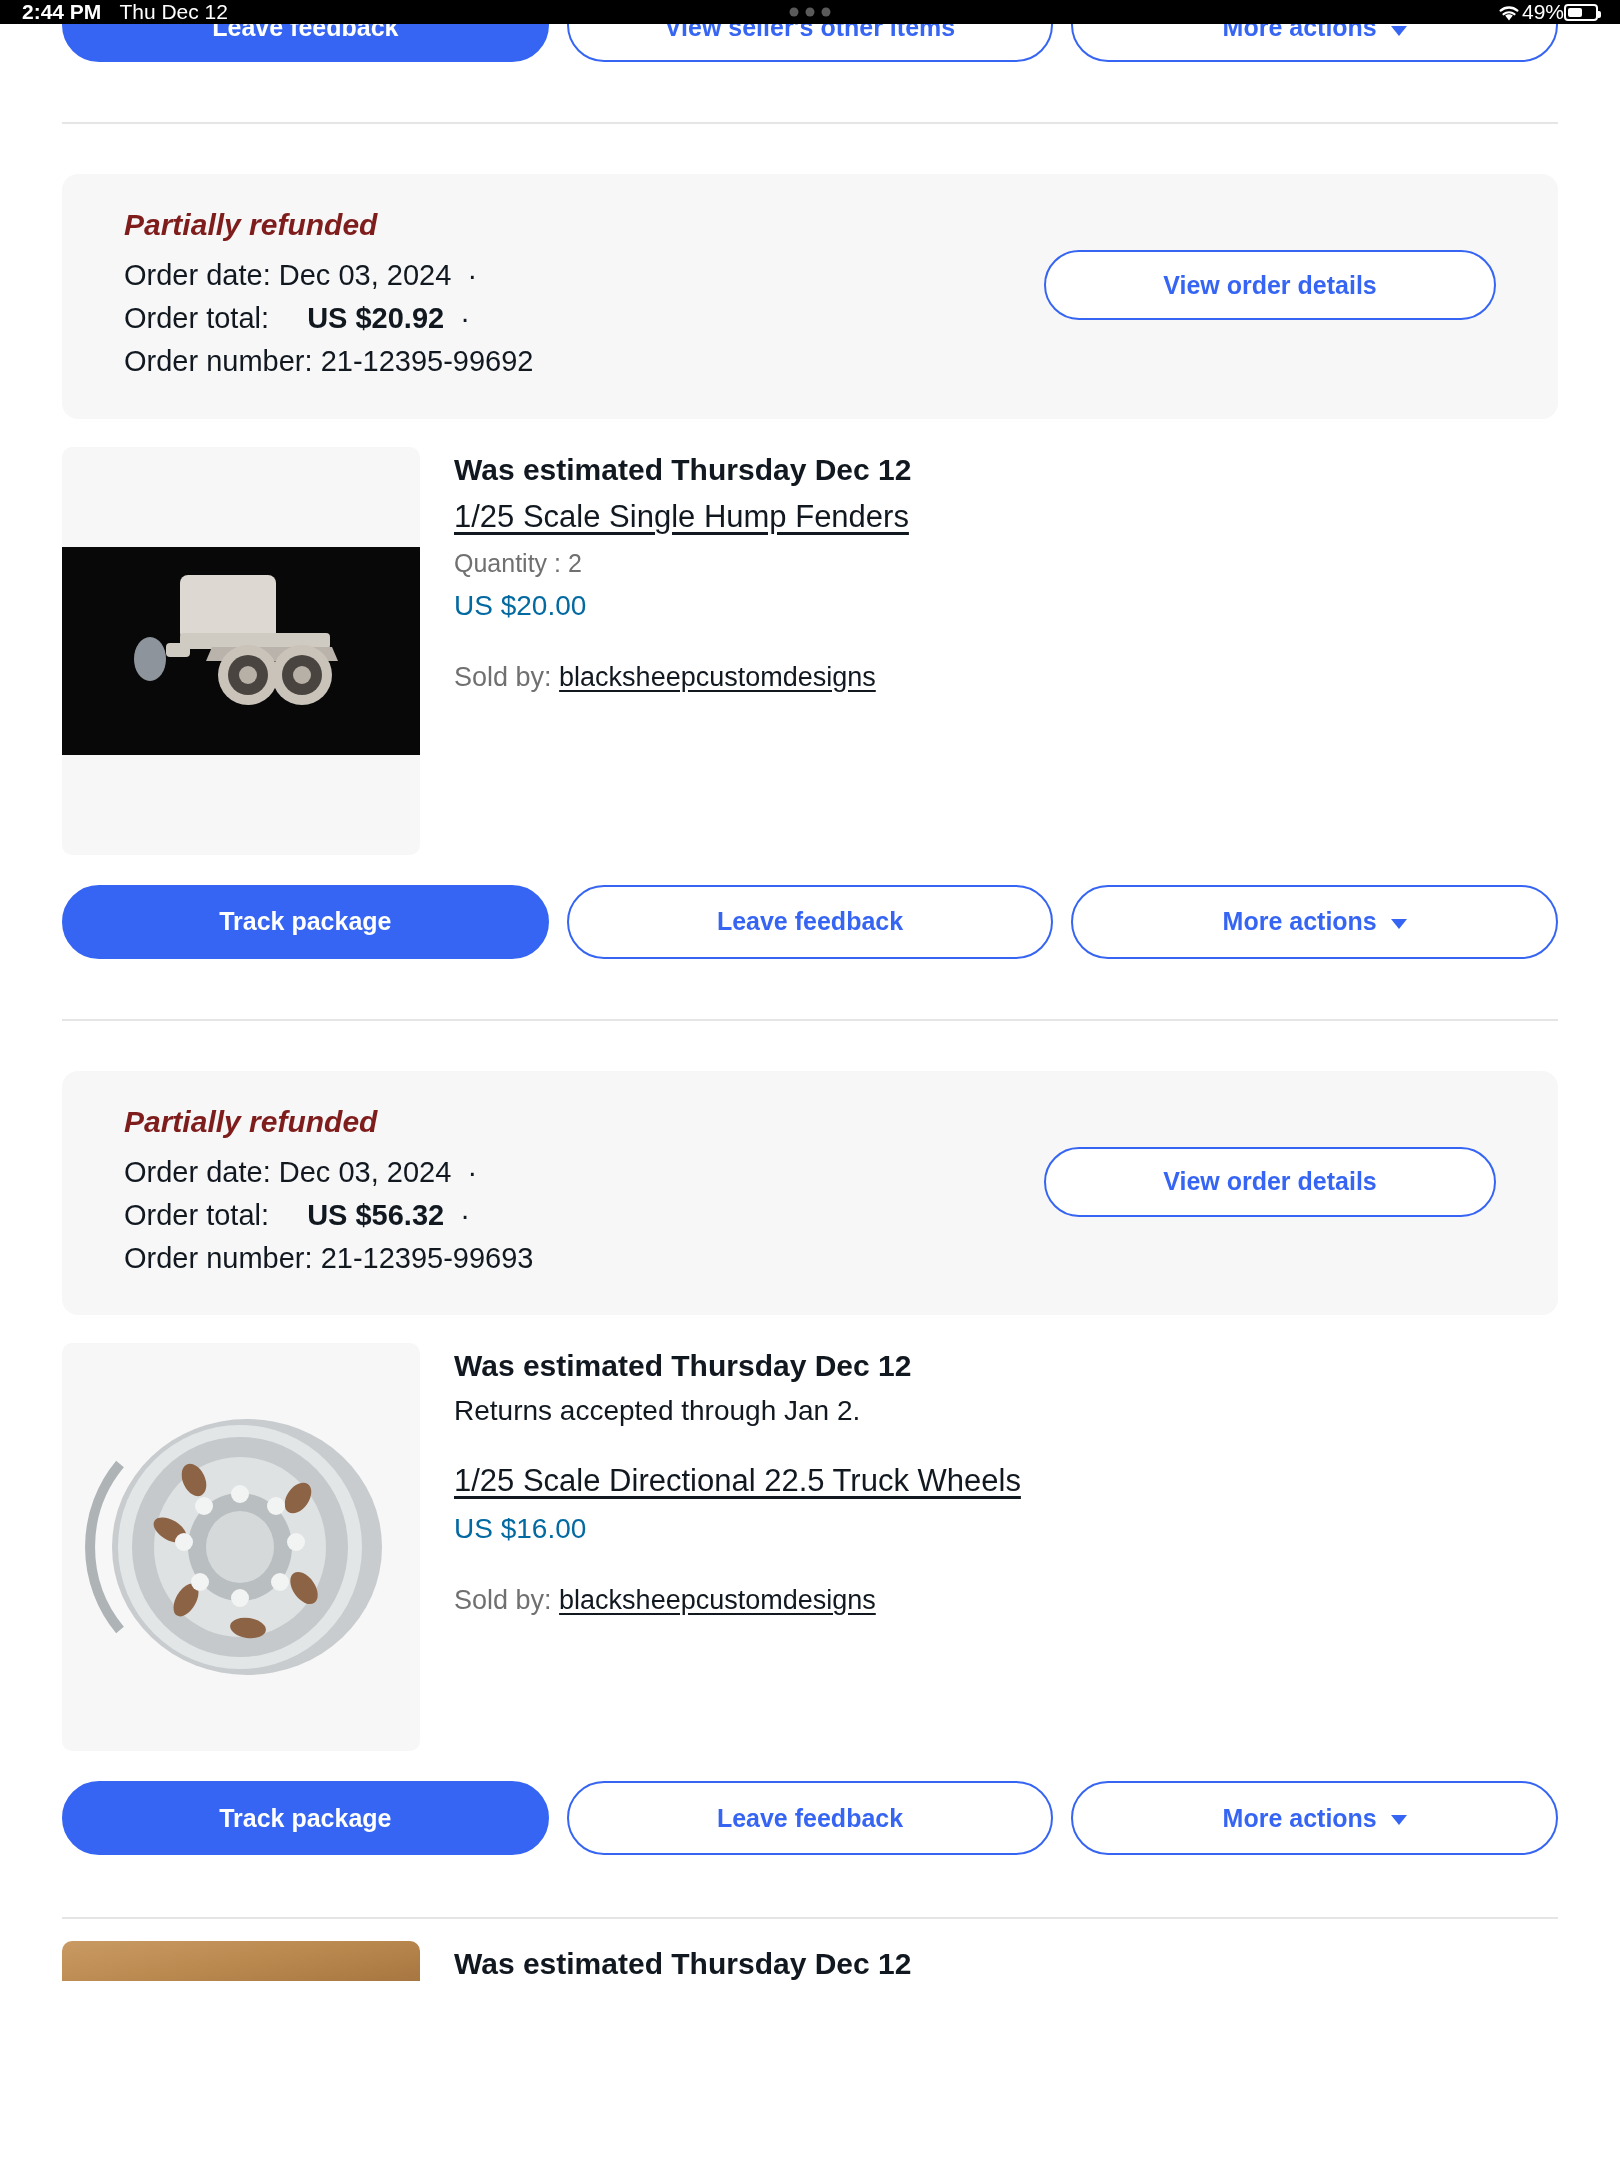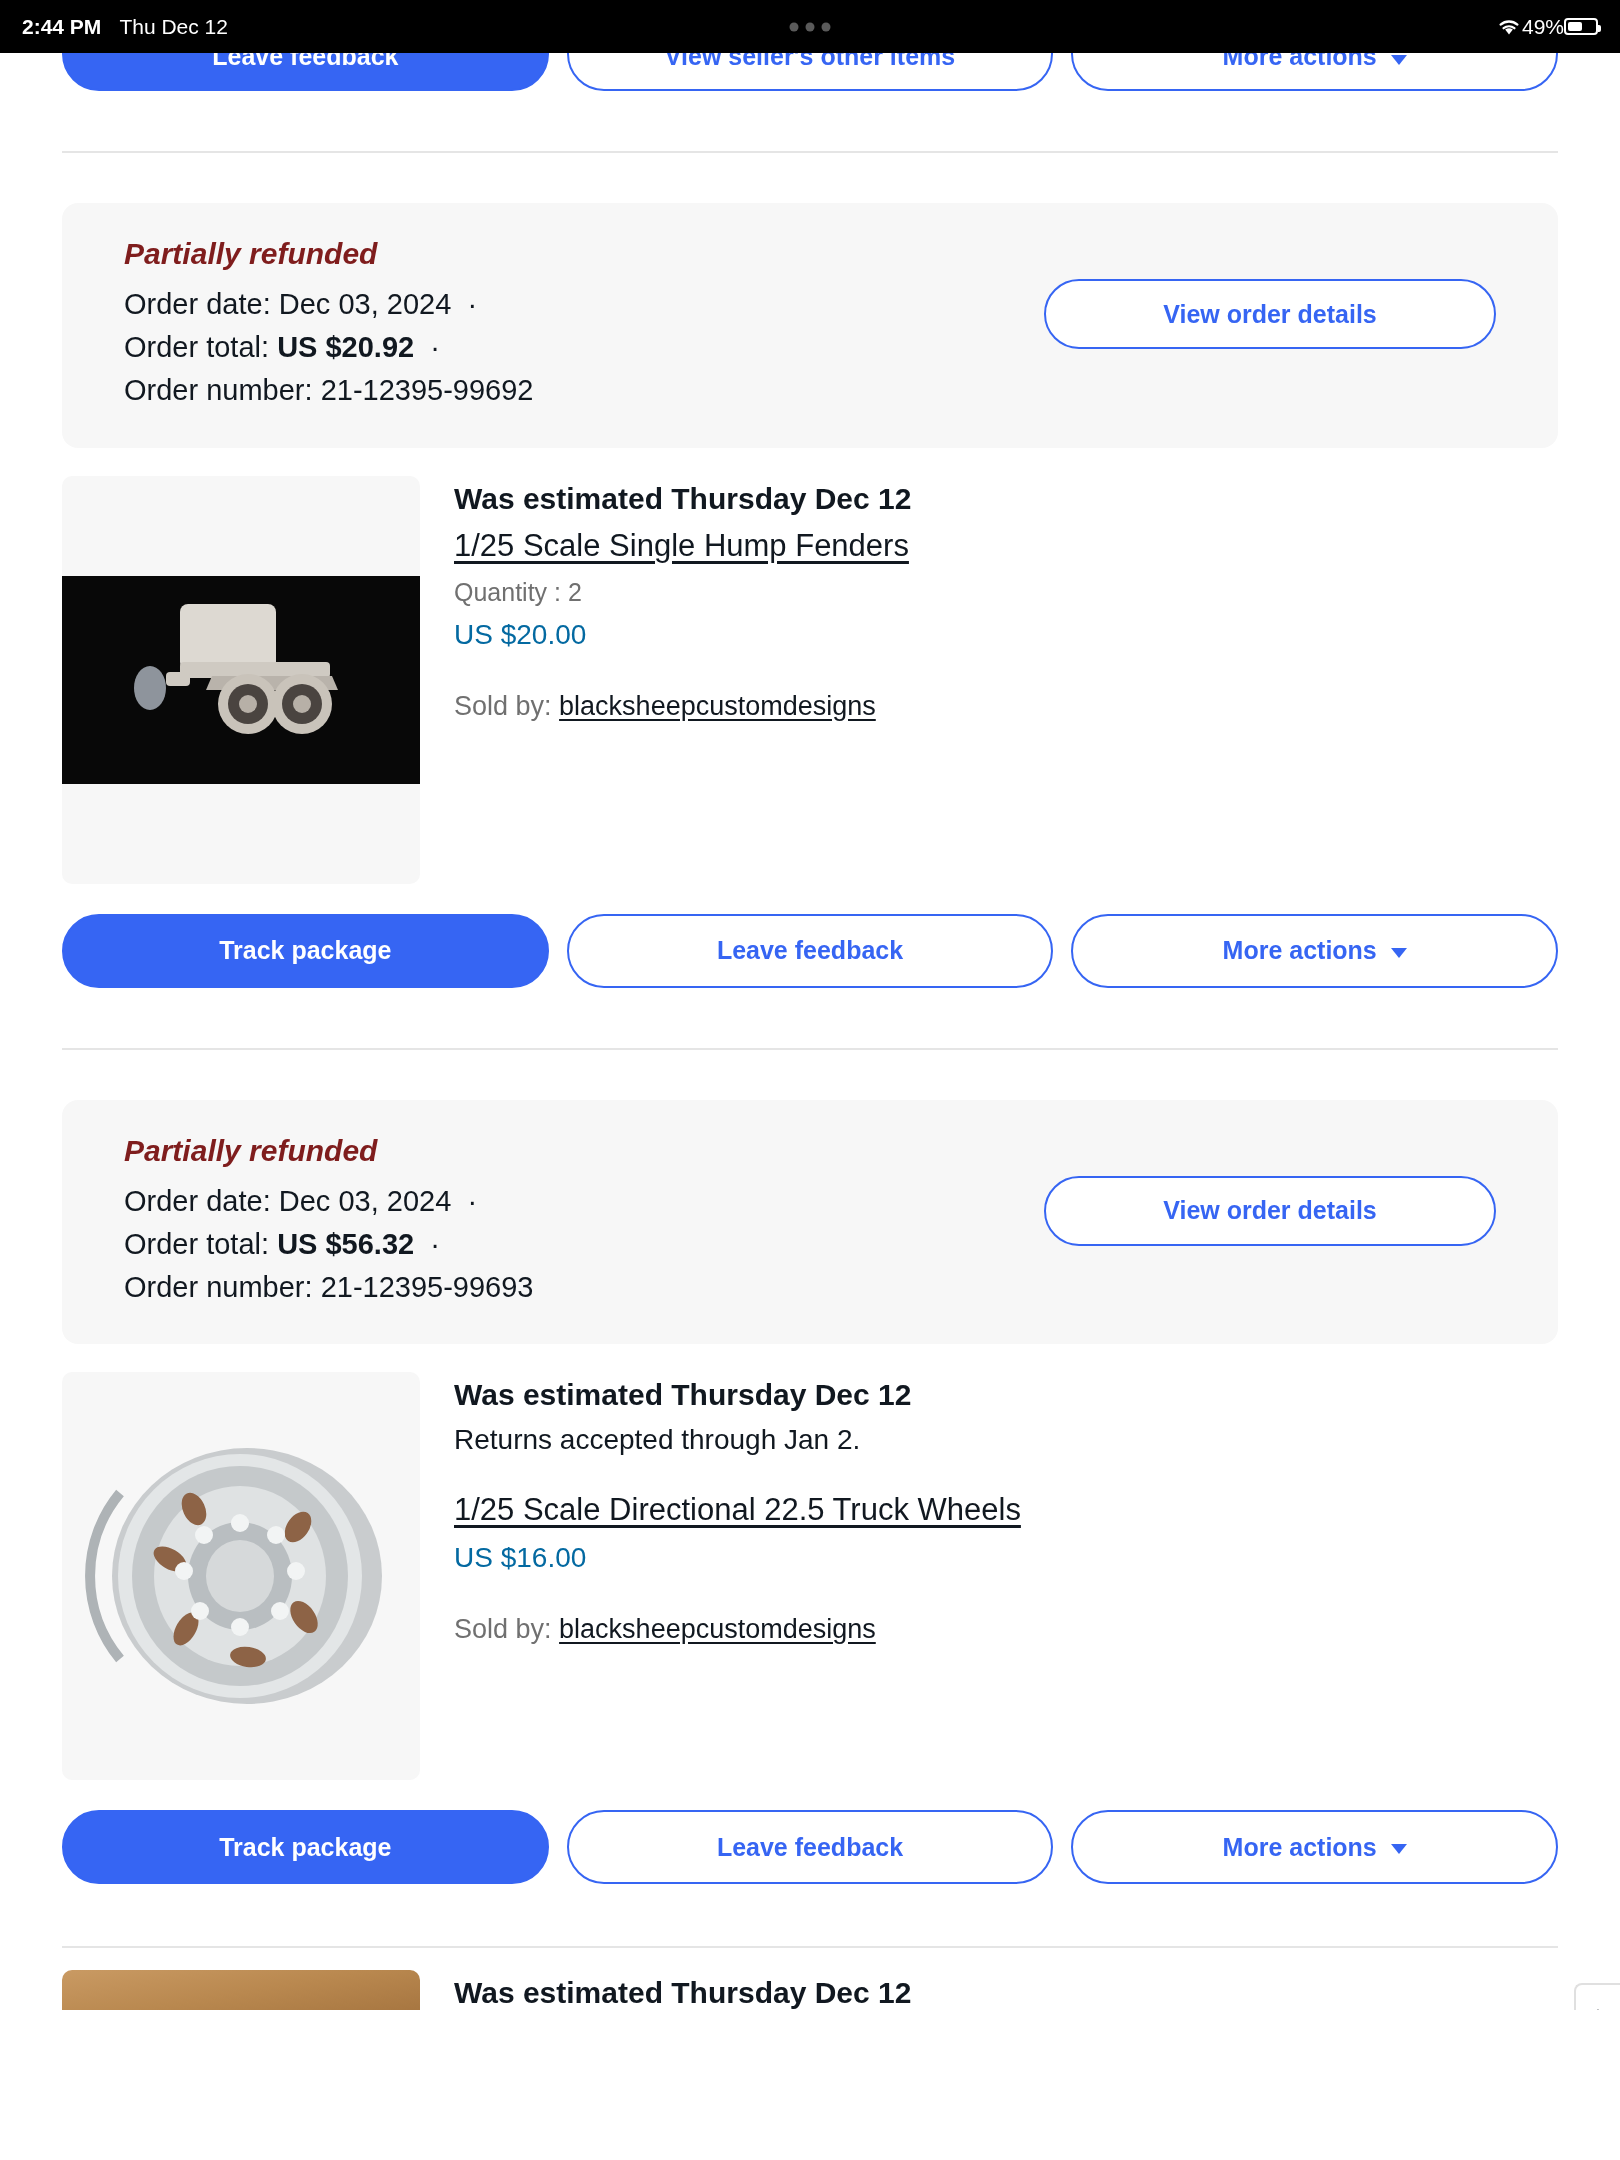--- a/index.html
+++ b/index.html
@@ -7,21 +7,21 @@
     margin: 0; padding: 0;
     width: 1620px;
     background: #ffffff;
     font-family: "Liberation Sans", sans-serif;
     -webkit-font-smoothing: antialiased;
   }
   .page { width: 1620px; position: relative; background:#fff; }
 
   
   .statusbar {
-    height: 53px;
+    height: 24px;
     background: #000;
     color: #fff;
     display: flex;
     align-items: center;
     padding: 0 22px;
     font-size: 21px;
     font-weight: 500;
     position: relative;
   }
   .sb-left { display: flex; align-items: baseline; gap: 18px; }
@@ -106,21 +106,21 @@
     color: #7f1d1d;
     margin-bottom: 12px;
     font-style: italic;
   }
   .order-line {
     font-size: 29px;
     color: #111820;
     line-height: 1.48;
     font-weight: 400;
   }
-  .order-line b { font-weight: 700; }
+  .order-line b { font-weight: 700; margin-left: 30px; }
   .dot-sep { color: #111820; }
   .order-btn-wrap { padding-top: 42px; }
   .btn-details {
     width: 452px;
     height: 70px;
     border-radius: 35px;
     border: 2px solid #3665f3;
     color: #3665f3;
     background: #fff;
     font-size: 25px;

